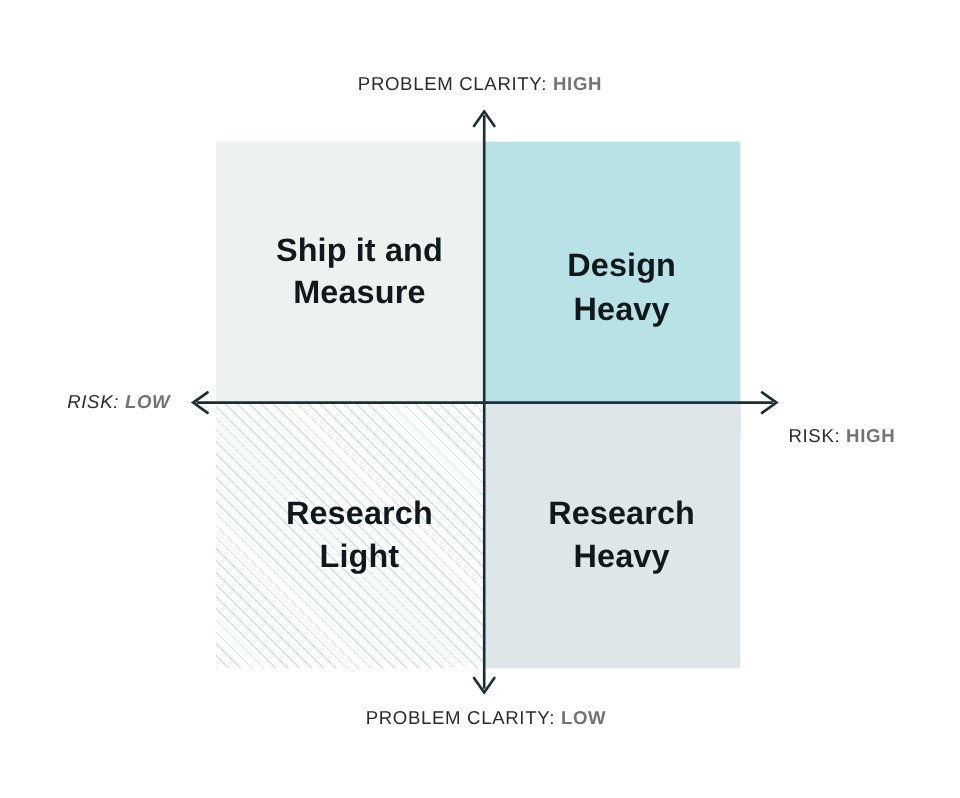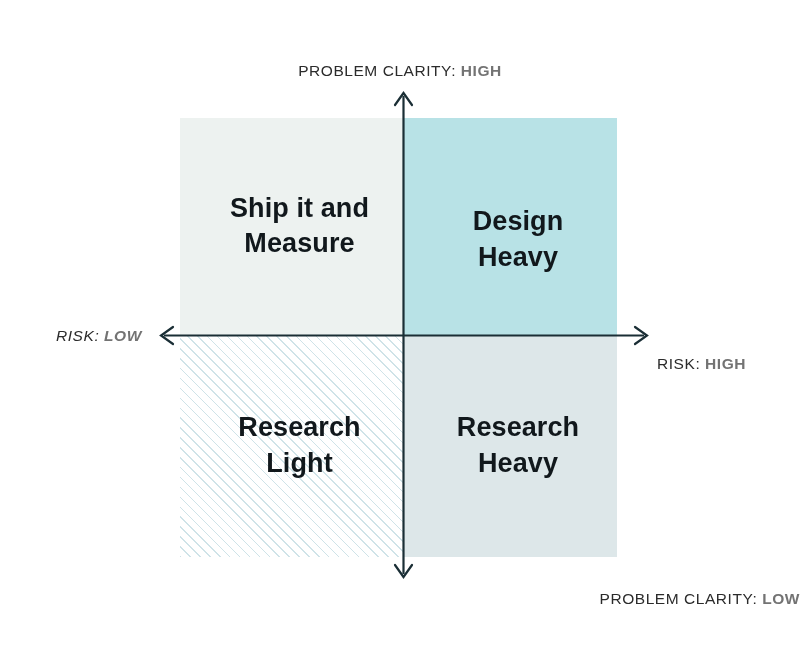--- a/index.html
+++ b/index.html
@@ -115,21 +115,21 @@
   .cap-top {
     left: 0;
     right: 0;
     top: 62px;
     text-align: center;
   }
   .cap-bottom {
     left: 0;
     right: 0;
     top: 590px;
-    text-align: right;
+    text-align: center;
     margin-left: 10px;
   }
   .cap-left {
     left: 56px;
     top: 327px;
     font-style: italic;
   }
   .cap-right {
     left: 657px;
     top: 327px;

